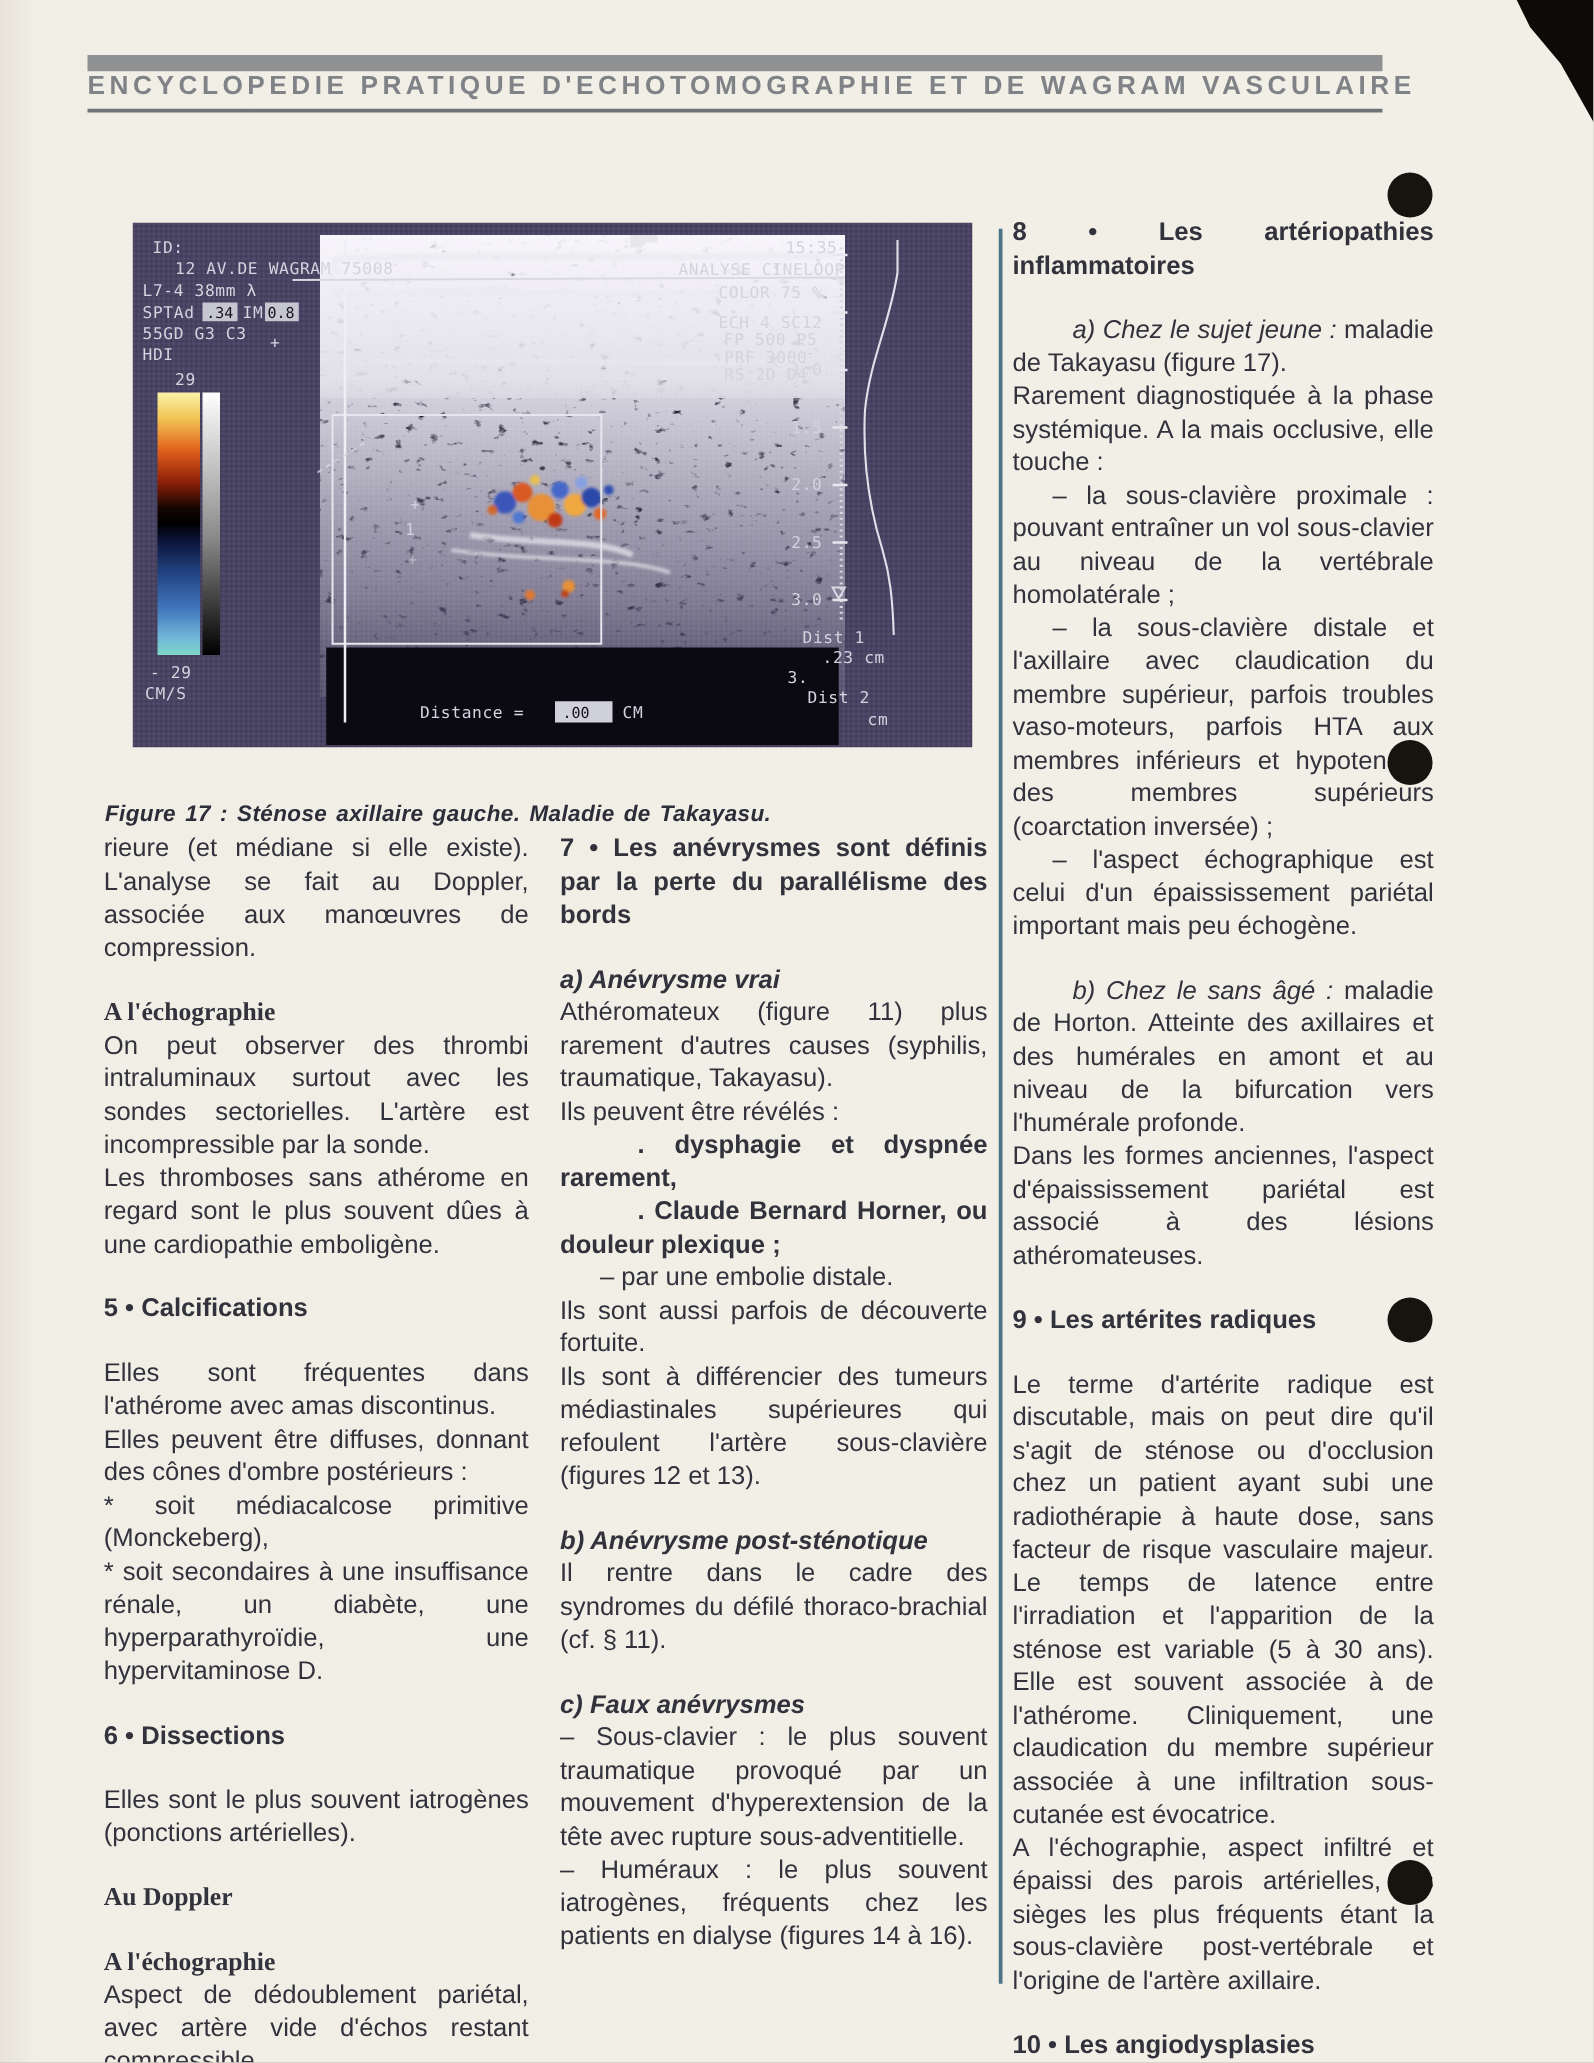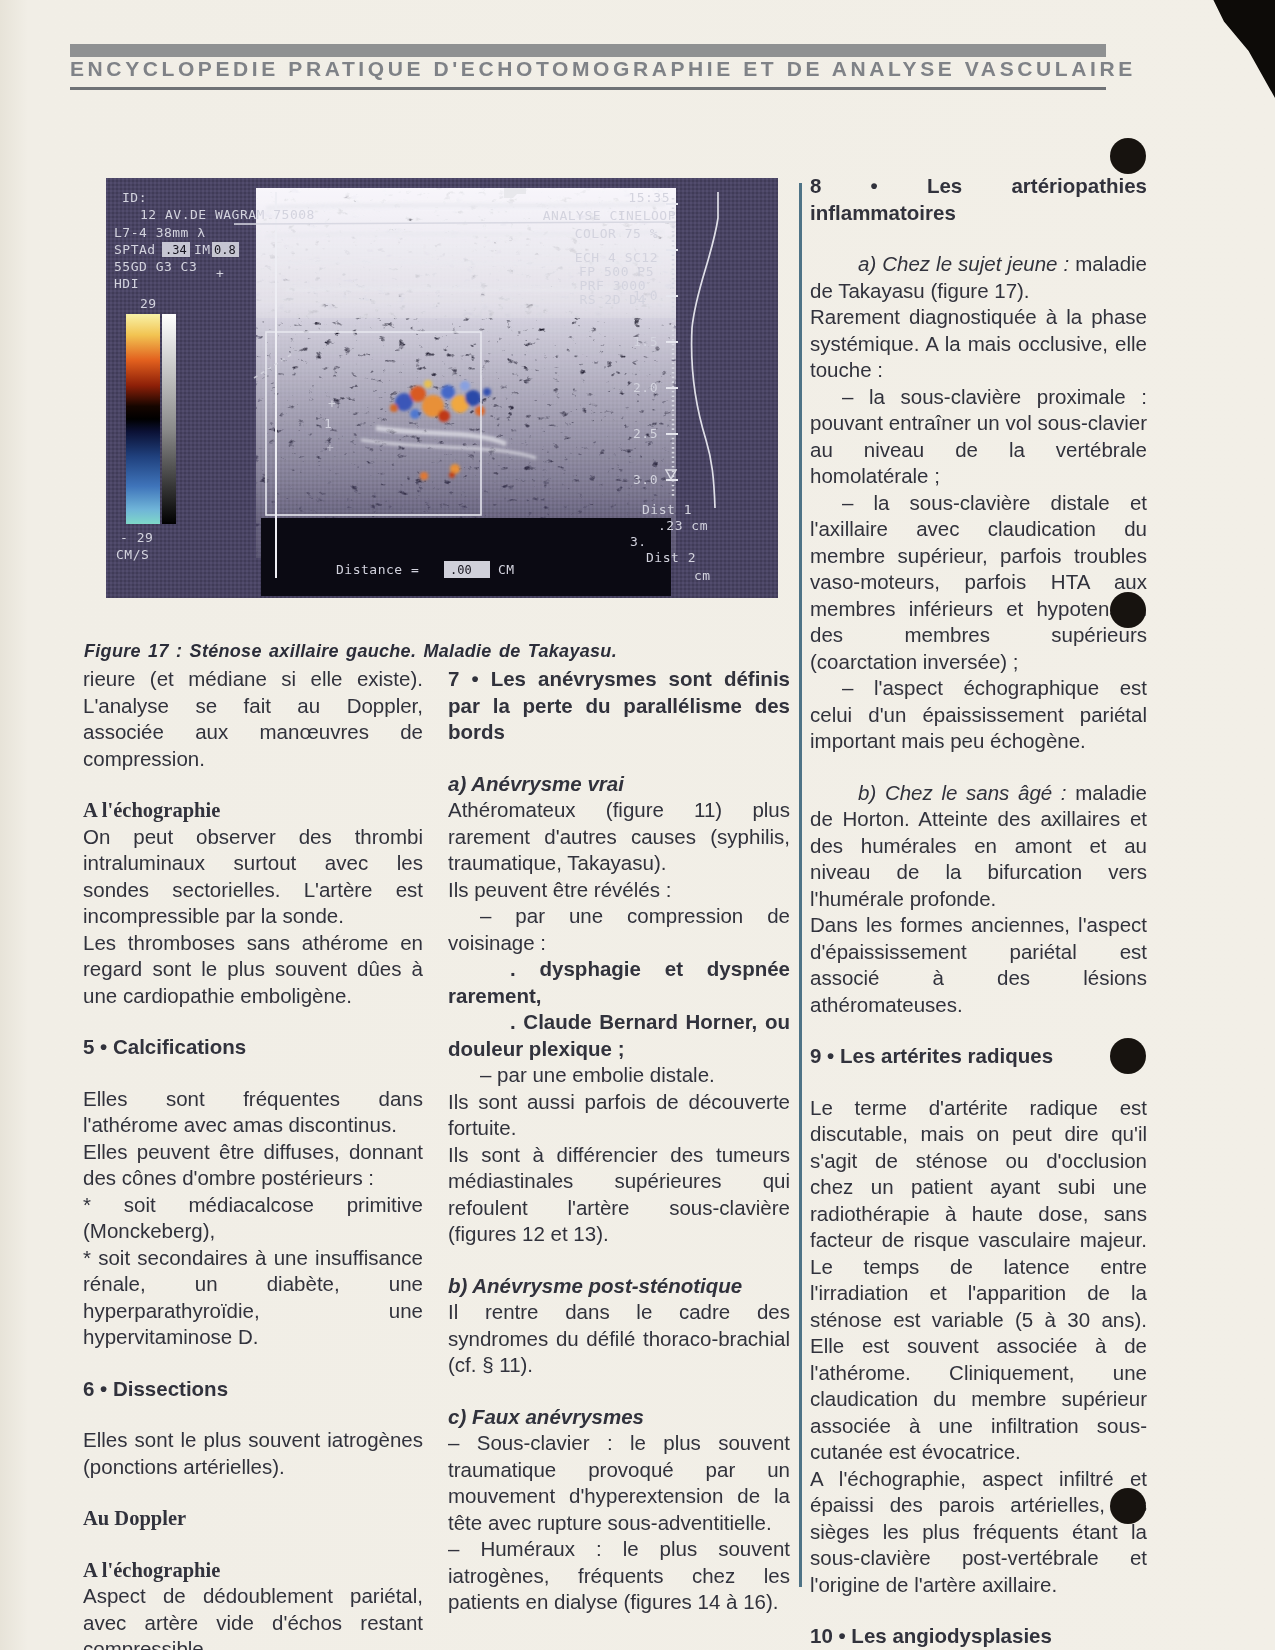--- a/index.html
+++ b/index.html
@@ -43,21 +43,21 @@
 
   .corner { position:absolute; right:0; top:0; width:88px; height:98px; background:#0d0b08;
     clip-path:polygon(30% 0, 100% 0, 100% 100%, 70% 52%, 42% 22%); }
 </style>
 </head>
 <body>
 
 <div class="page">
 
   <div class="hdr-bar"></div>
-  <div class="hdr-title">ENCYCLOPEDIE PRATIQUE D'ECHOTOMOGRAPHIE ET DE ANALYSE VASCULAIRE</div>
+  <div class="hdr-title">ENCYCLOPEDIE PRATIQUE D'ECHOTOMOGRAPHIE ET DE WAGRAM VASCULAIRE</div>
   <div class="hdr-rule"></div>
 
   <div class="us-wrap">
     <svg viewBox="0 0 672 420">
       <defs>
         <pattern id="pgrid" width="4" height="4" patternUnits="userSpaceOnUse">
           <rect width="4" height="4" fill="#494463"></rect>
           <rect width="2" height="2" fill="#524c6d"></rect>
           <rect x="2" y="2" width="2" height="2" fill="#403b57"></rect>
         </pattern>
@@ -227,21 +227,20 @@
     <p class="h">Au Doppler</p>
     <p class="h">A l'échographie</p>
     <p class="p">Aspect de dédoublement pariétal, avec artère vide d'échos restant compressible.</p>
   </div>
 
   <div class="col col2">
     <p class="sec-first">7 • Les anévrysmes sont définis par la perte du parallélisme des bords</p>
     <p class="hi">a) Anévrysme vrai</p>
     <p class="p">Athéromateux (figure 11) plus rarement d'autres causes (syphilis, traumatique, Takayasu).</p>
     <p class="p">Ils peuvent être révélés :</p>
-    <p class="ind">– par une compression de voisinage :</p>
     <p class="ind2">. dysphagie et dyspnée rarement,</p>
     <p class="ind2">. Claude Bernard Horner, ou douleur plexique ;</p>
     <p class="ind">– par une embolie distale.</p>
     <p class="p">Ils sont aussi parfois de découverte fortuite.</p>
     <p class="p">Ils sont à différencier des tumeurs médiastinales supérieures qui refoulent l'artère sous-clavière (figures 12 et 13).</p>
     <p class="hi">b) Anévrysme post-sténotique</p>
     <p class="p">Il rentre dans le cadre des syndromes du défilé thoraco-brachial (cf. § 11).</p>
     <p class="hi">c) Faux anévrysmes</p>
     <p class="p">– Sous-clavier : le plus souvent traumatique provoqué par un mouvement d'hyperextension de la tête avec rupture sous-adventitielle.</p>
     <p class="p">– Huméraux : le plus souvent iatrogènes, fréquents chez les patients en dialyse (figures 14 à 16).</p>

